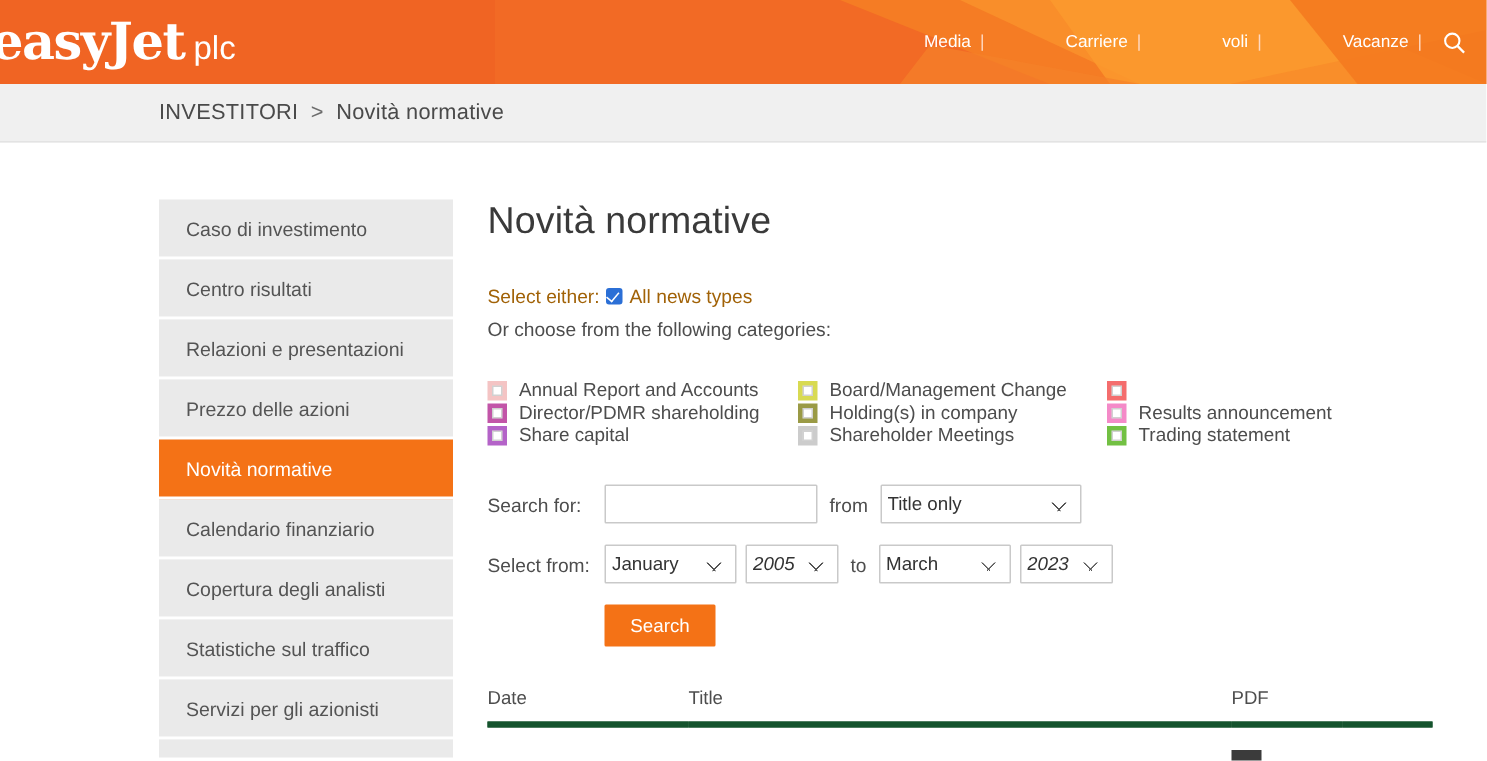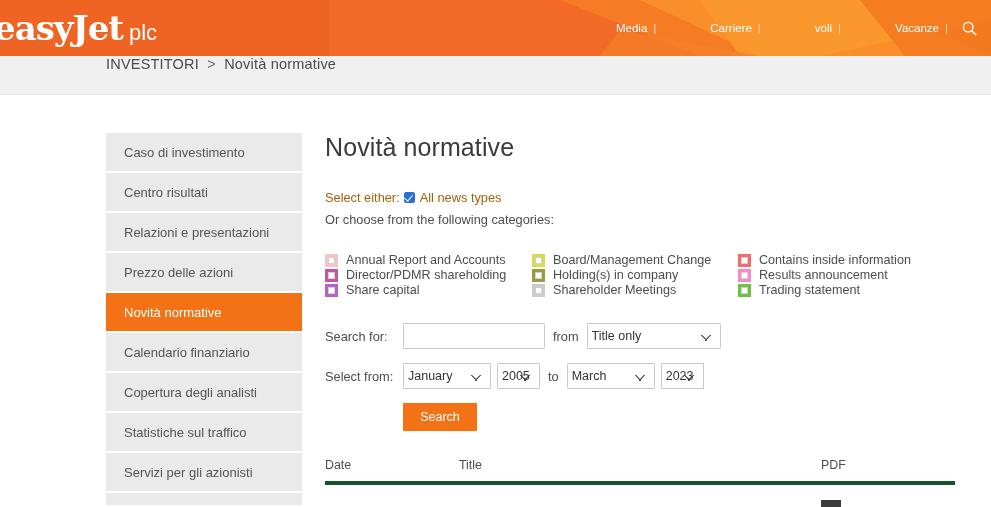--- a/index.html
+++ b/index.html
@@ -89,20 +89,21 @@
   }
   .utilsep { color:#ffd9c2; font-size:11.5px; padding:0 6px; }
   .search-ico { margin-left:8px; display:flex; align-items:center; }
 
   
   .crumbbar {
     height:39px;
     background:#f0f0f0;
     border-bottom:1px solid #e3e3e3;
     display:flex;
+    align-items:center;
   }
   .crumb {
     padding-left:106px;
     font-size:14.5px;
     color:#4a4a4a;
     letter-spacing:0.2px;
   }
   .crumb .sep { color:#6d6d6d; padding:0 4px; }
 
   
@@ -247,21 +248,21 @@
     background-image:
       linear-gradient(45deg, transparent 49%, #555 50%, #555 58%, transparent 59%),
       linear-gradient(-45deg, transparent 49%, #555 50%, #555 58%, transparent 59%);
     background-size:6px 6px, 6px 6px;
     background-position:calc(100% - 13px) 11px, calc(100% - 9px) 11px;
     background-repeat:no-repeat;
     cursor:pointer;
   }
   .sel-titleonly { width:134px; }
   .sel-month { width:88px; }
-  .sel-year { width:43px; }
+  .sel-year { width:62px;font-style:italic; }
   .sel-gap { margin-left:6px; }
 
   .search-btn {
     margin-left:78px;
     width:74px; height:28px;
     background:#f47216;
     border:none;
     color:#ffffff;
     font-family:"Liberation Sans", sans-serif;
     font-size:12.5px;
@@ -403,21 +404,20 @@
       <div class="cat">
         <span class="cat-box" style="background: rgb(244, 196, 196);"></span>
         <span class="cat-label">Annual Report and Accounts</span>
       </div>
       <div class="cat">
         <span class="cat-box" style="background: rgb(216, 218, 82);"></span>
         <span class="cat-label">Board/Management Change</span>
       </div>
       <div class="cat">
         <span class="cat-box" style="background: rgb(244, 109, 109);"></span>
-        <span class="cat-label">Contains inside information</span>
       </div>
 
       <div class="cat">
         <span class="cat-box" style="background: rgb(194, 85, 168);"></span>
         <span class="cat-label">Director/PDMR shareholding</span>
       </div>
       <div class="cat">
         <span class="cat-box" style="background: rgb(154, 154, 69);"></span>
         <span class="cat-label">Holding(s) in company</span>
       </div>

